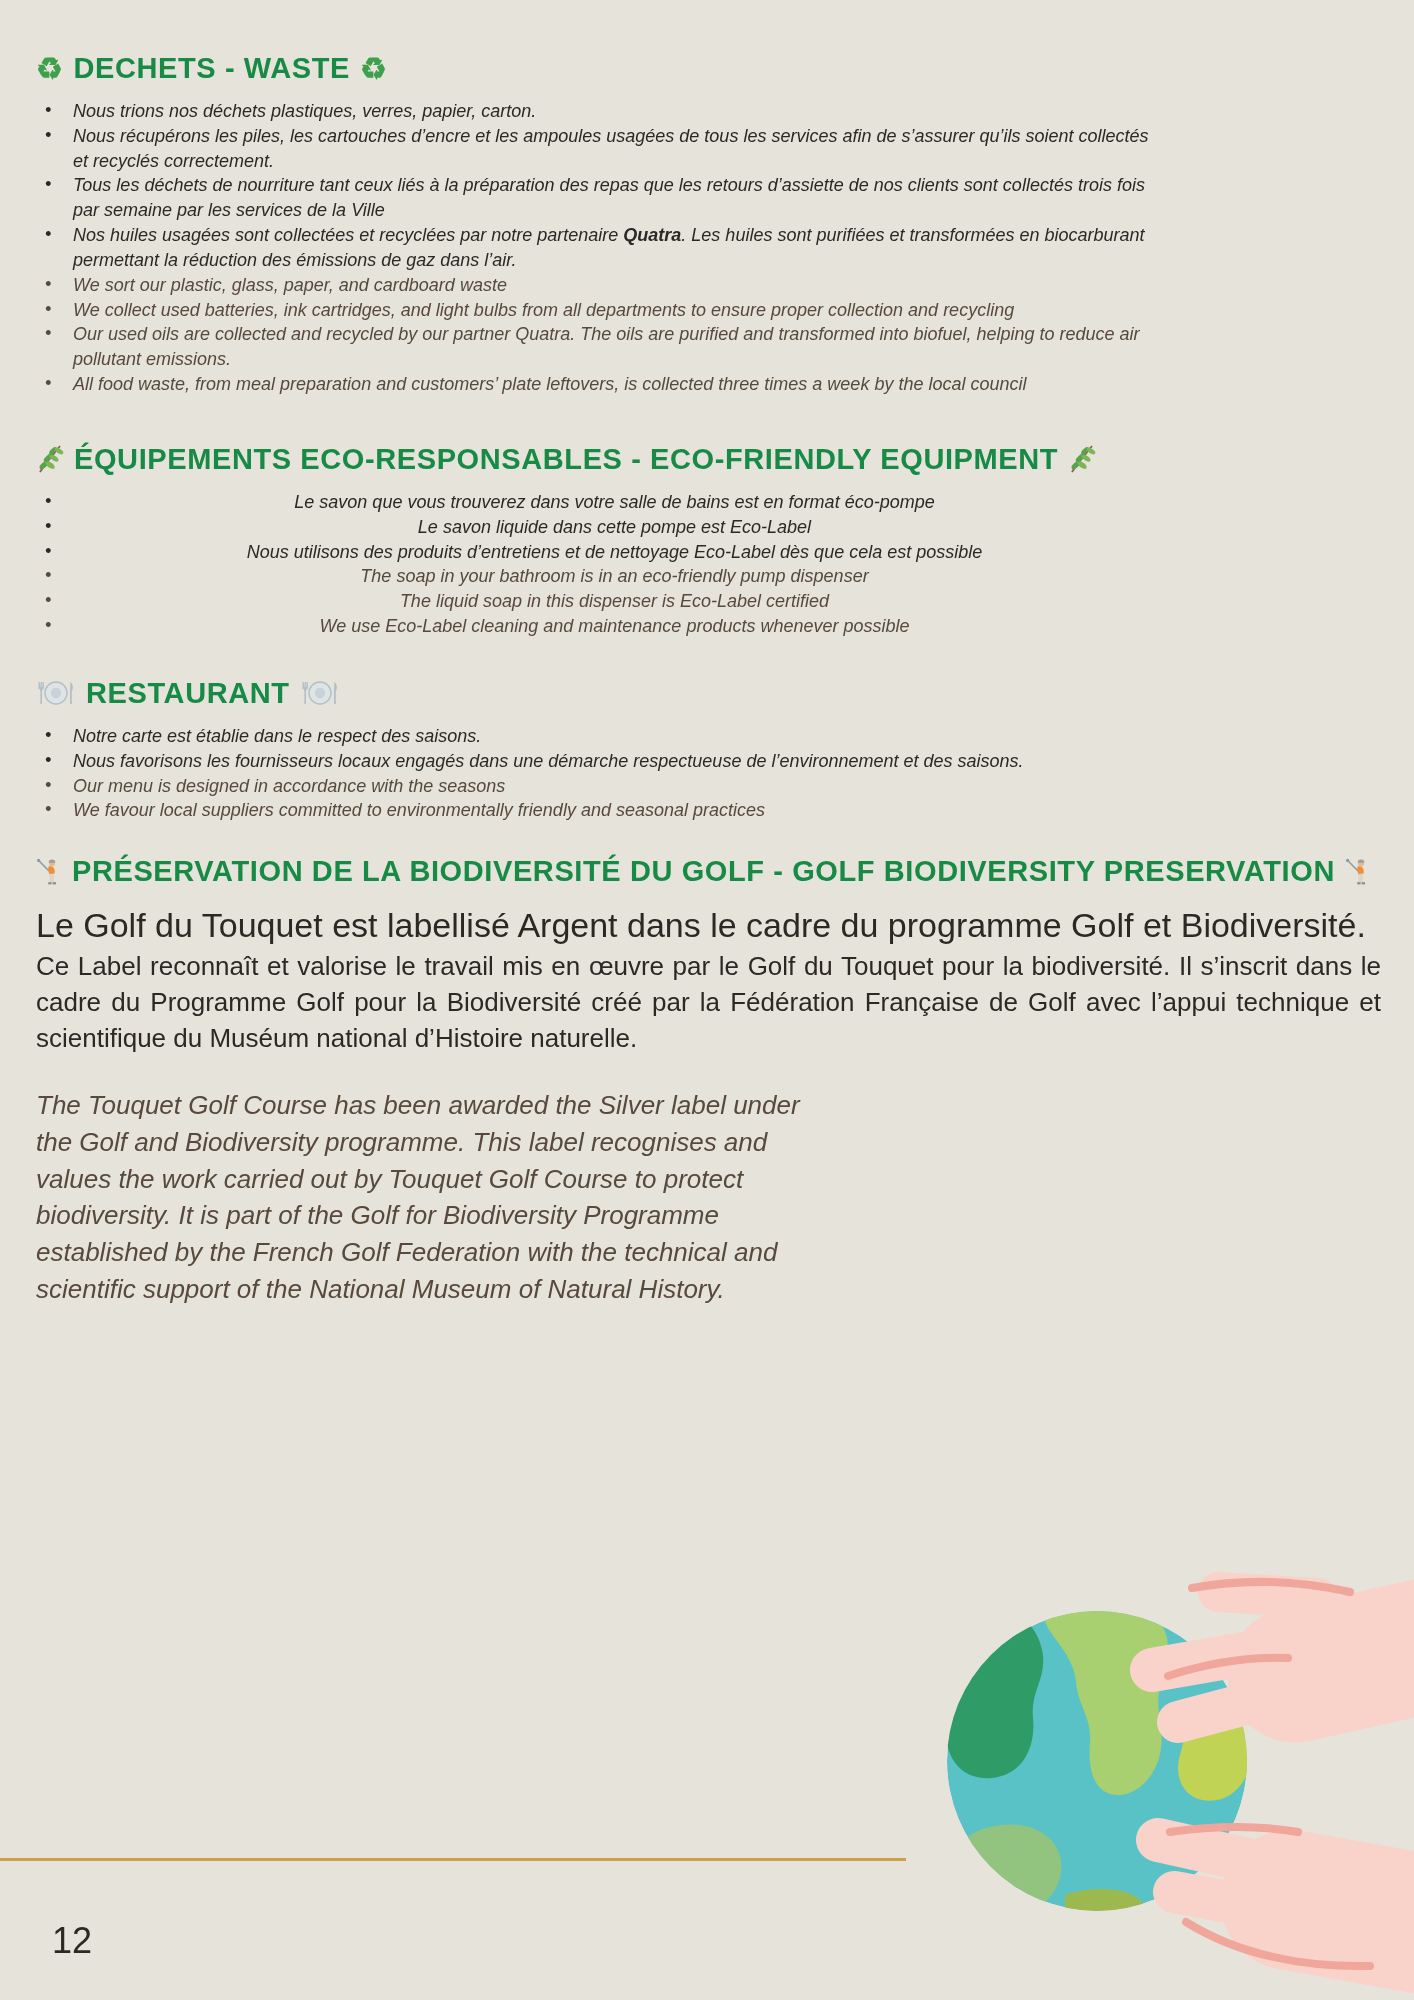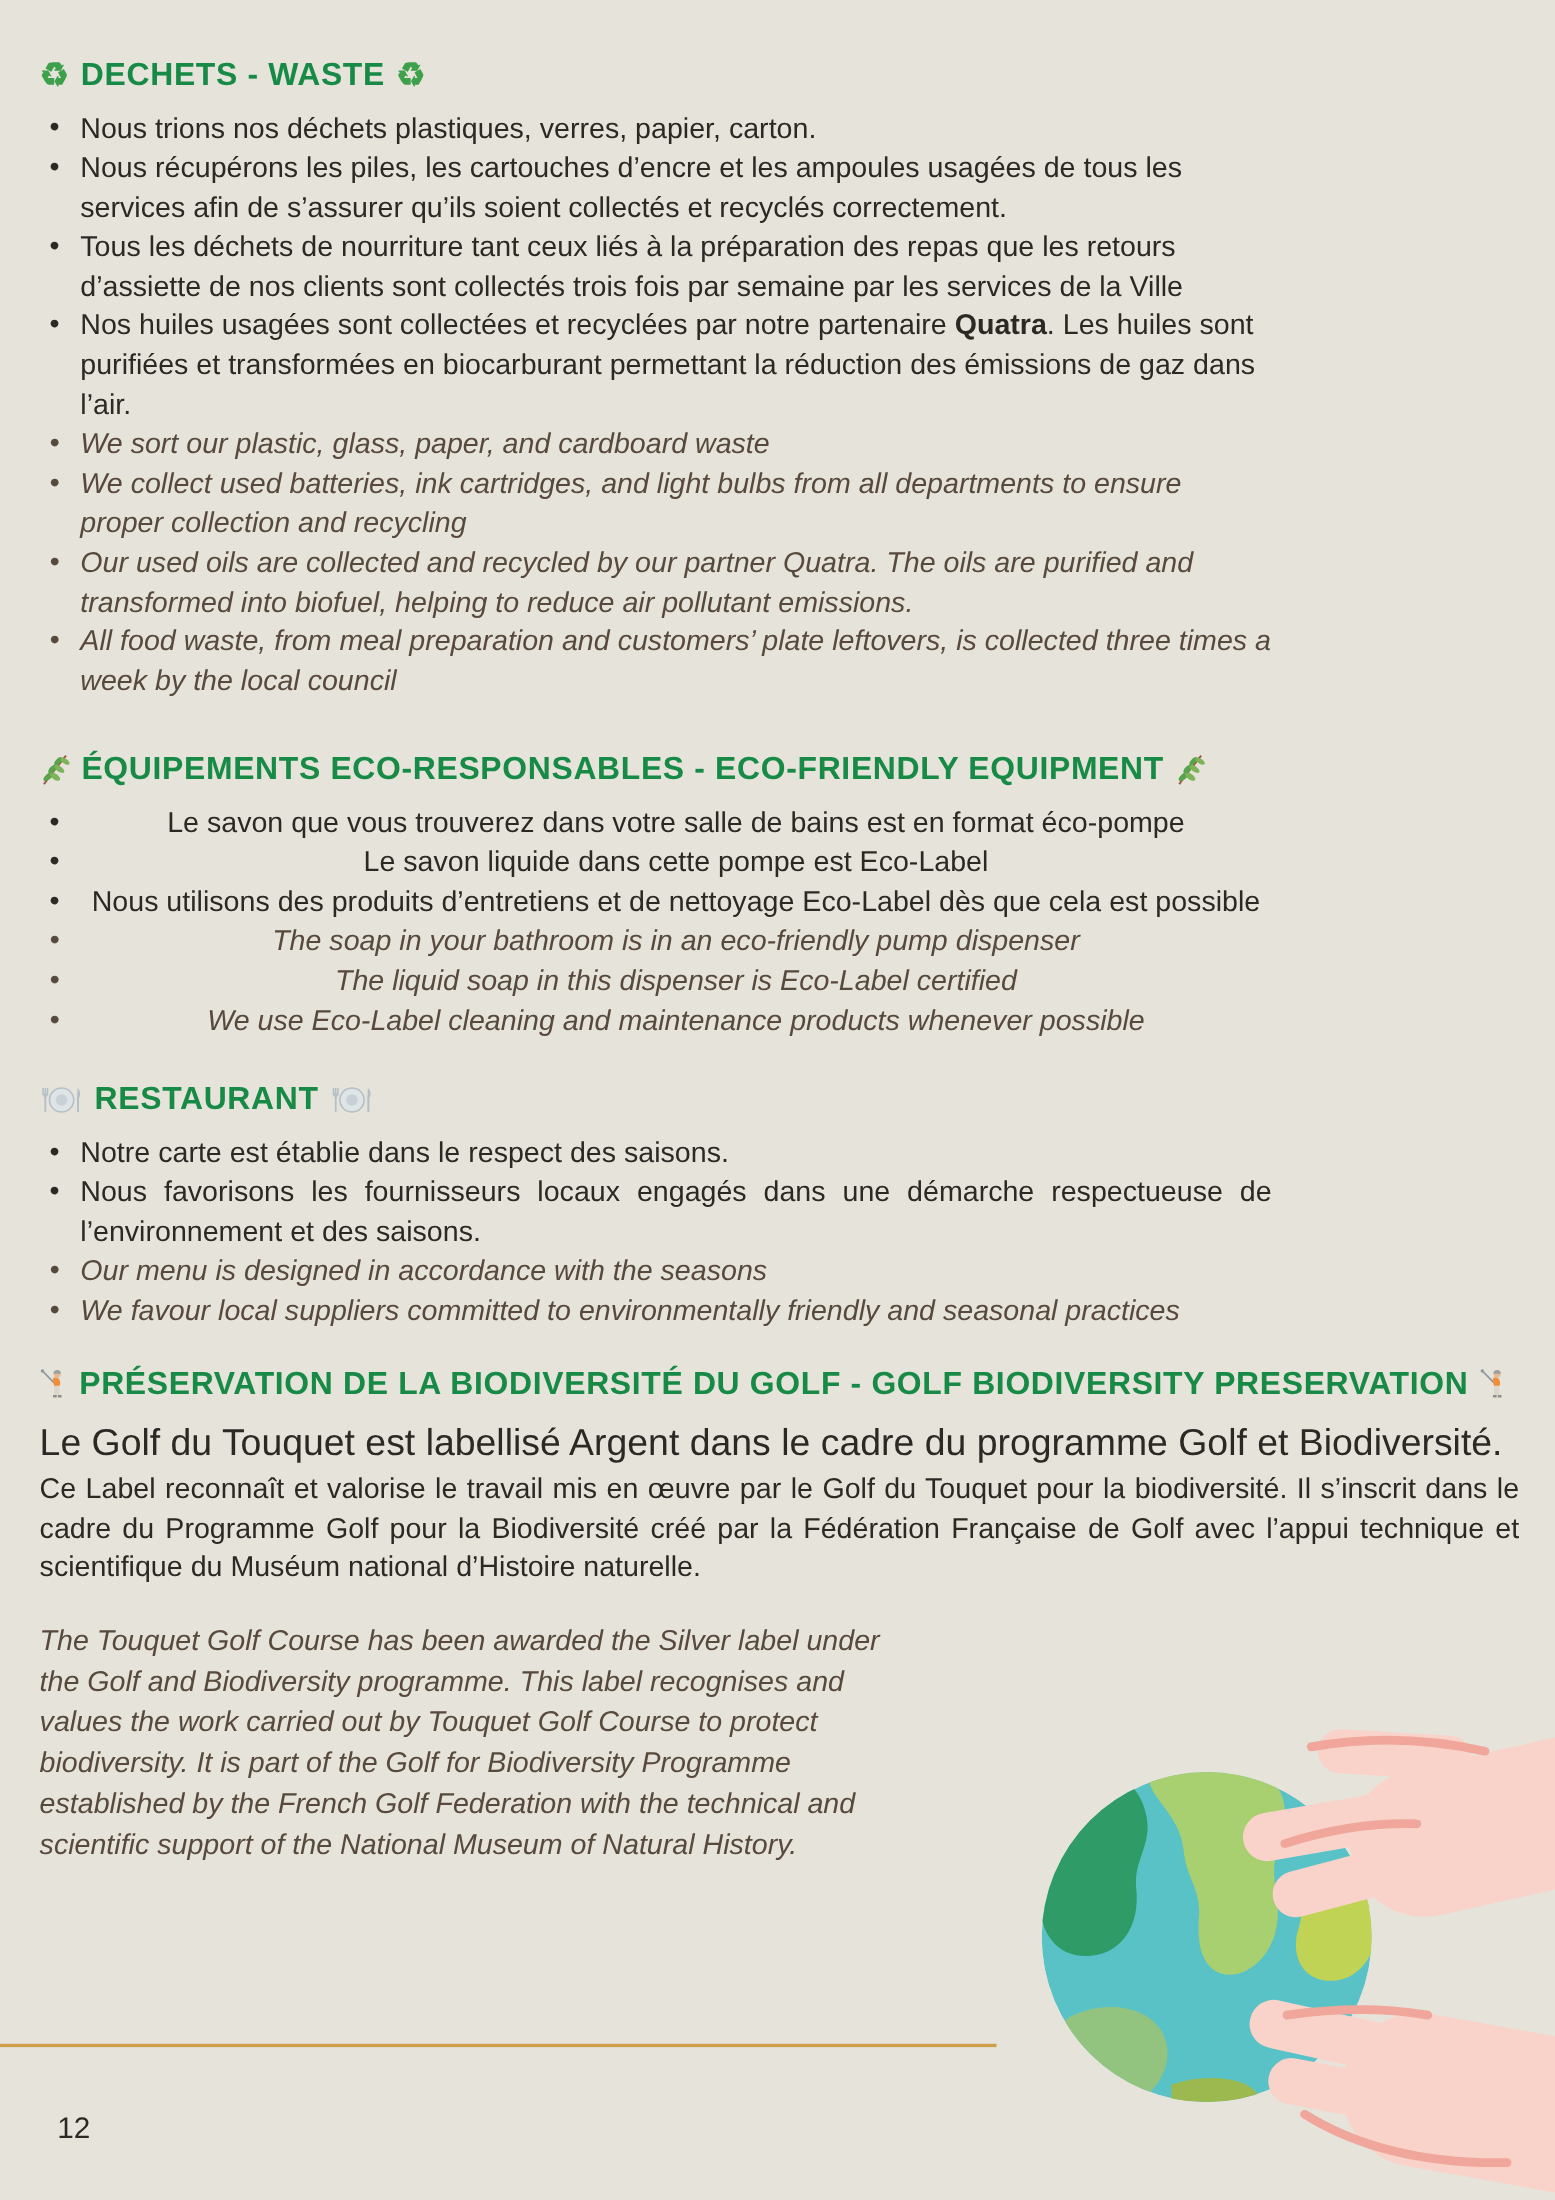--- a/index.html
+++ b/index.html
@@ -11,37 +11,37 @@
   .content { position:absolute; left:36px; top:52px; width:1345px; }
 
   h2.sec-title {
     display:flex; align-items:center; gap:10px;
     color:#178a45; font-size:29px; font-weight:700; letter-spacing:0.6px;
     margin:0 0 14px 0; white-space:nowrap;
   }
   .glyph-icon { font-size:30px; line-height:1; color:#3fa04b; font-style:normal; }
   .svg-icon { display:inline-flex; align-items:center; }
 
-  ul.bullets { list-style:none; padding:0; margin:0; width:1120px; font-size:26px; line-height:1.38; }
+  ul.bullets { list-style:none; padding:0; margin:0; width:1120px; font-size:18px; line-height:1.38;font-style:italic; }
   ul.bullets li { position:relative; padding-left:37px; }
   ul.bullets li::before { content:"\2022"; position:absolute; left:9px; top:-1px; }
   .en-list { margin-top:40px; font-style:italic; color:#57493c; }
   .justify { text-align:justify; }
 
   .sec-waste { margin-bottom:46px; }
   .sec-eq    { margin-bottom:38px;text-align:center; }
   .sec-rest  { margin-bottom:32px; }
 
   .bio-line { font-size:34px; line-height:1.38; width:1345px; margin:0; }
   .bio-para { font-size:26px; line-height:1.38; width:1345px; margin:0; text-align:justify; }
   .bio-en   { margin-top:30px; width:780px; font-style:italic; color:#57493c;
               font-size:26px; line-height:1.42; }
 
   .gold-line { position:absolute; left:0; top:1858px; width:906px; height:3px; background:#cfa04a; }
-  .page-number { position:absolute; left:52px; top:1920px; font-size:27px; color:#2c2925; }
+  .page-number { position:absolute; left:52px; top:1920px; font-size:36px; color:#2c2925; }
   .earth-illustration { position:absolute; left:930px; top:1570px; width:484px; height:430px; }
   b.inline-bold { font-weight:700;margin-top:36px; }
 </style>
 </head>
 <body>
 
 <div class="page">
   <div class="content">
 
     <section class="sec-waste">

